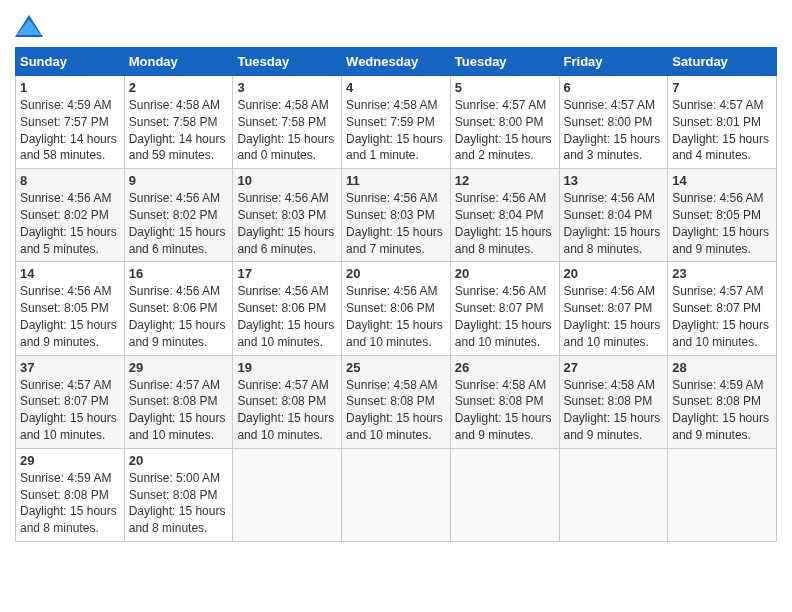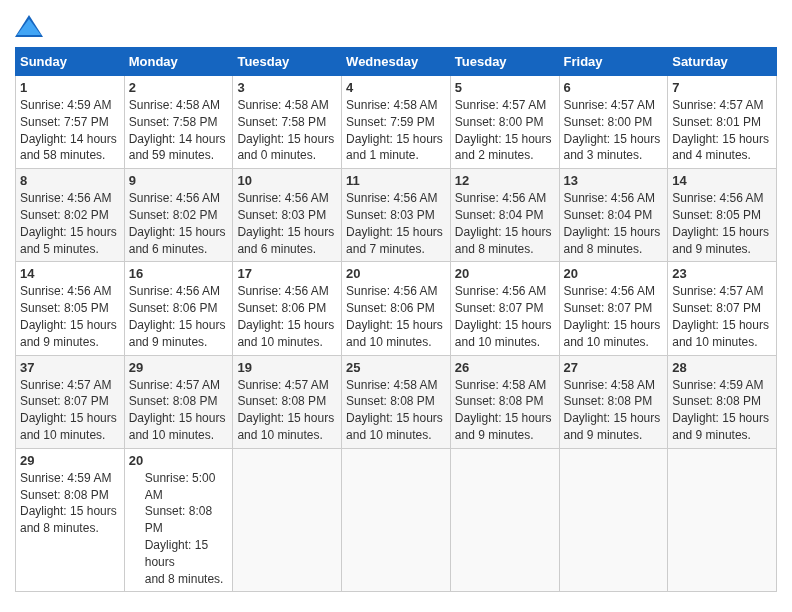--- a/index.html
+++ b/index.html
@@ -331,21 +331,21 @@
       <tr>
         <td>
           <span class="day-number">29</span>
           <div class="day-info" style="white-space: pre-line;">Sunrise: 4:59 AM
 Sunset: 8:08 PM
 Daylight: 15 hours
 and 8 minutes.</div>
         </td>
         <td>
           <span class="day-number">20</span>
-          <div class="day-info" style="white-space: pre-line; margin-left: 16px;">Sunrise: 5:00 AM
+          <div class="day-info" style="white-space: pre-line;">Sunrise: 5:00 AM
 Sunset: 8:08 PM
 Daylight: 15 hours
 and 8 minutes.</div>
         </td>
         <td class="empty"></td>
         <td class="empty"></td>
         <td class="empty"></td>
         <td class="empty"></td>
         <td class="empty"></td>
       </tr>

